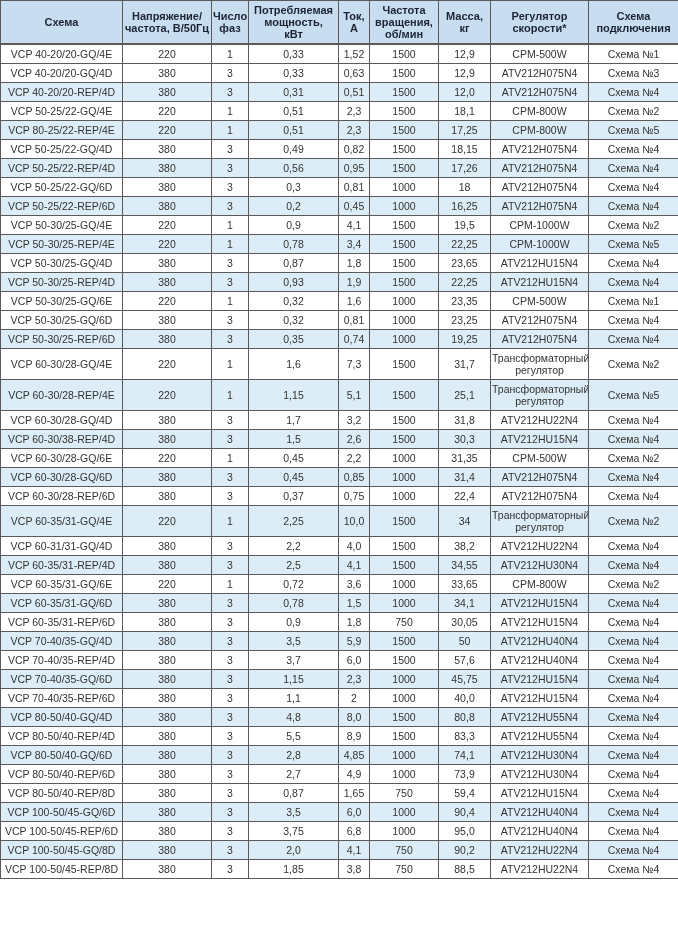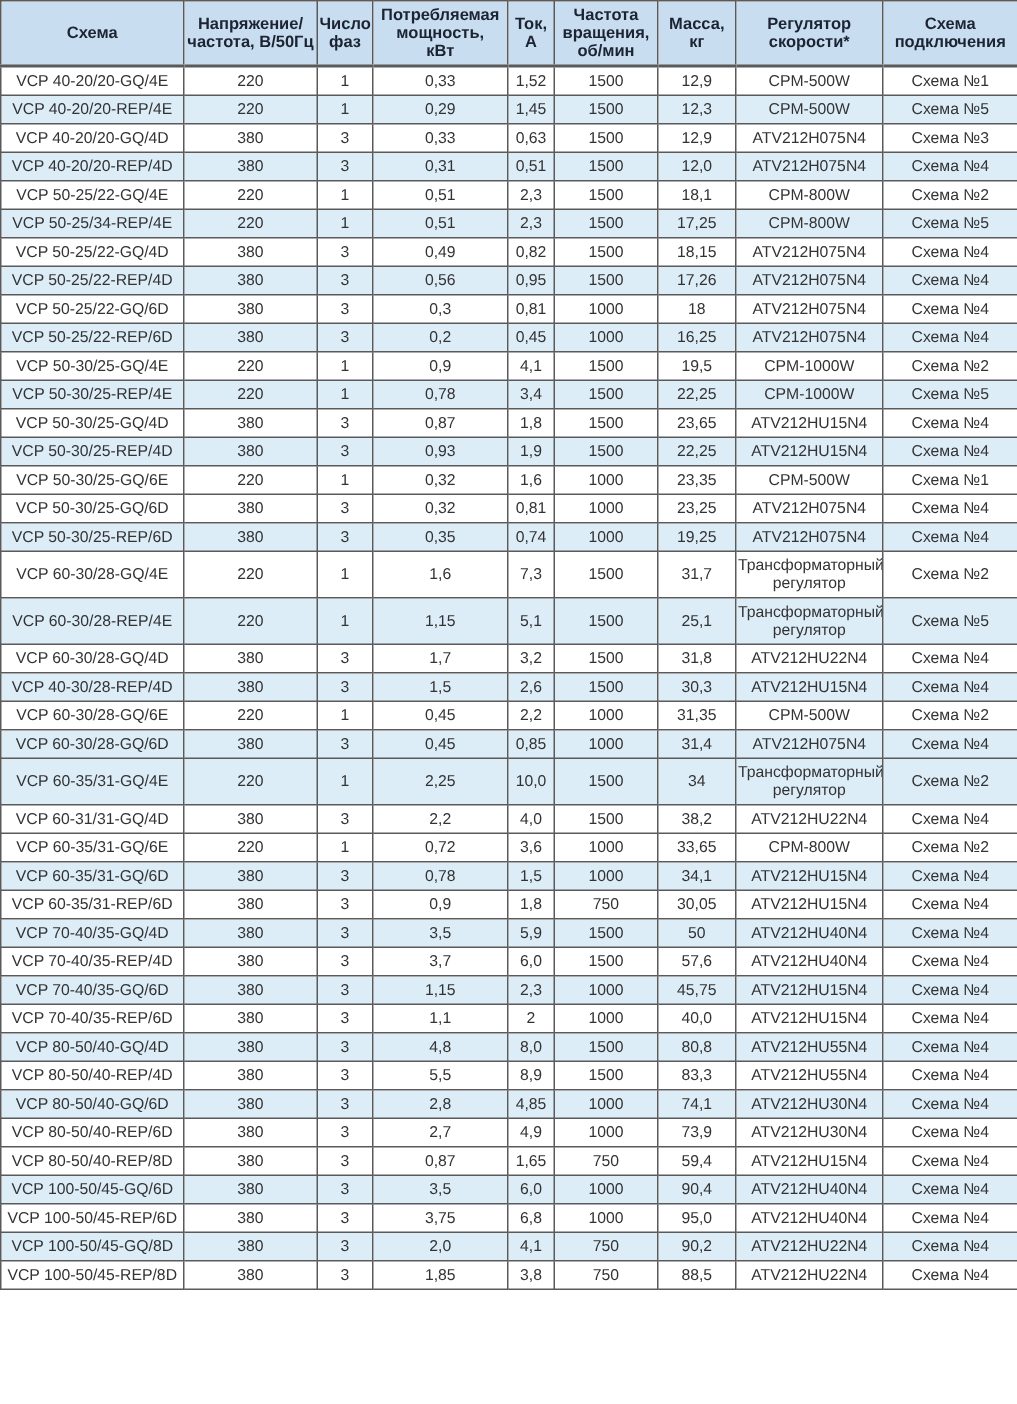--- a/index.html
+++ b/index.html
@@ -100,31 +100,20 @@
     <td>VCP 40-20/20-GQ/4E</td>
     <td>220</td>
     <td>1</td>
     <td>0,33</td>
     <td>1,52</td>
     <td>1500</td>
     <td>12,9</td>
     <td>CPM-500W</td>
     <td>Схема №1</td>
   </tr>
-        <tr class="shaded">
-    <td>VCP 40-20/20-REP/4E</td>
-    <td>220</td>
-    <td>1</td>
-    <td>0,29</td>
-    <td>1,45</td>
-    <td>1500</td>
-    <td>12,3</td>
-    <td>CPM-500W</td>
-    <td>Схема №5</td>
-  </tr>
         <tr>
     <td>VCP 40-20/20-GQ/4D</td>
     <td>380</td>
     <td>3</td>
     <td>0,33</td>
     <td>0,63</td>
     <td>1500</td>
     <td>12,9</td>
     <td>ATV212H075N4</td>
     <td>Схема №3</td>
@@ -145,21 +134,21 @@
     <td>220</td>
     <td>1</td>
     <td>0,51</td>
     <td>2,3</td>
     <td>1500</td>
     <td>18,1</td>
     <td>CPM-800W</td>
     <td>Схема №2</td>
   </tr>
         <tr class="shaded">
-    <td>VCP 50-25/34-REP/4E</td>
+    <td>VCP 80-25/22-REP/4E</td>
     <td>220</td>
     <td>1</td>
     <td>0,51</td>
     <td>2,3</td>
     <td>1500</td>
     <td>17,25</td>
     <td>CPM-800W</td>
     <td>Схема №5</td>
   </tr>
         <tr>
@@ -310,21 +299,21 @@
     <td>380</td>
     <td>3</td>
     <td>1,7</td>
     <td>3,2</td>
     <td>1500</td>
     <td>31,8</td>
     <td>ATV212HU22N4</td>
     <td>Схема №4</td>
   </tr>
         <tr class="shaded">
-    <td>VCP 40-30/28-REP/4D</td>
+    <td>VCP 60-30/38-REP/4D</td>
     <td>380</td>
     <td>3</td>
     <td>1,5</td>
     <td>2,6</td>
     <td>1500</td>
     <td>30,3</td>
     <td>ATV212HU15N4</td>
     <td>Схема №4</td>
   </tr>
         <tr>
@@ -342,40 +331,62 @@
     <td>VCP 60-30/28-GQ/6D</td>
     <td>380</td>
     <td>3</td>
     <td>0,45</td>
     <td>0,85</td>
     <td>1000</td>
     <td>31,4</td>
     <td>ATV212H075N4</td>
     <td>Схема №4</td>
   </tr>
+        <tr>
+    <td>VCP 60-30/28-REP/6D</td>
+    <td>380</td>
+    <td>3</td>
+    <td>0,37</td>
+    <td>0,75</td>
+    <td>1000</td>
+    <td>22,4</td>
+    <td>ATV212H075N4</td>
+    <td>Схема №4</td>
+  </tr>
         <tr class="shaded">
     <td>VCP 60-35/31-GQ/4E</td>
     <td>220</td>
     <td>1</td>
     <td>2,25</td>
     <td>10,0</td>
     <td>1500</td>
     <td>34</td>
     <td>Трансформаторный регулятор</td>
     <td>Схема №2</td>
   </tr>
         <tr>
     <td>VCP 60-31/31-GQ/4D</td>
     <td>380</td>
     <td>3</td>
     <td>2,2</td>
     <td>4,0</td>
     <td>1500</td>
     <td>38,2</td>
     <td>ATV212HU22N4</td>
+    <td>Схема №4</td>
+  </tr>
+        <tr class="shaded">
+    <td>VCP 60-35/31-REP/4D</td>
+    <td>380</td>
+    <td>3</td>
+    <td>2,5</td>
+    <td>4,1</td>
+    <td>1500</td>
+    <td>34,55</td>
+    <td>ATV212HU30N4</td>
     <td>Схема №4</td>
   </tr>
         <tr>
     <td>VCP 60-35/31-GQ/6E</td>
     <td>220</td>
     <td>1</td>
     <td>0,72</td>
     <td>3,6</td>
     <td>1000</td>
     <td>33,65</td>

